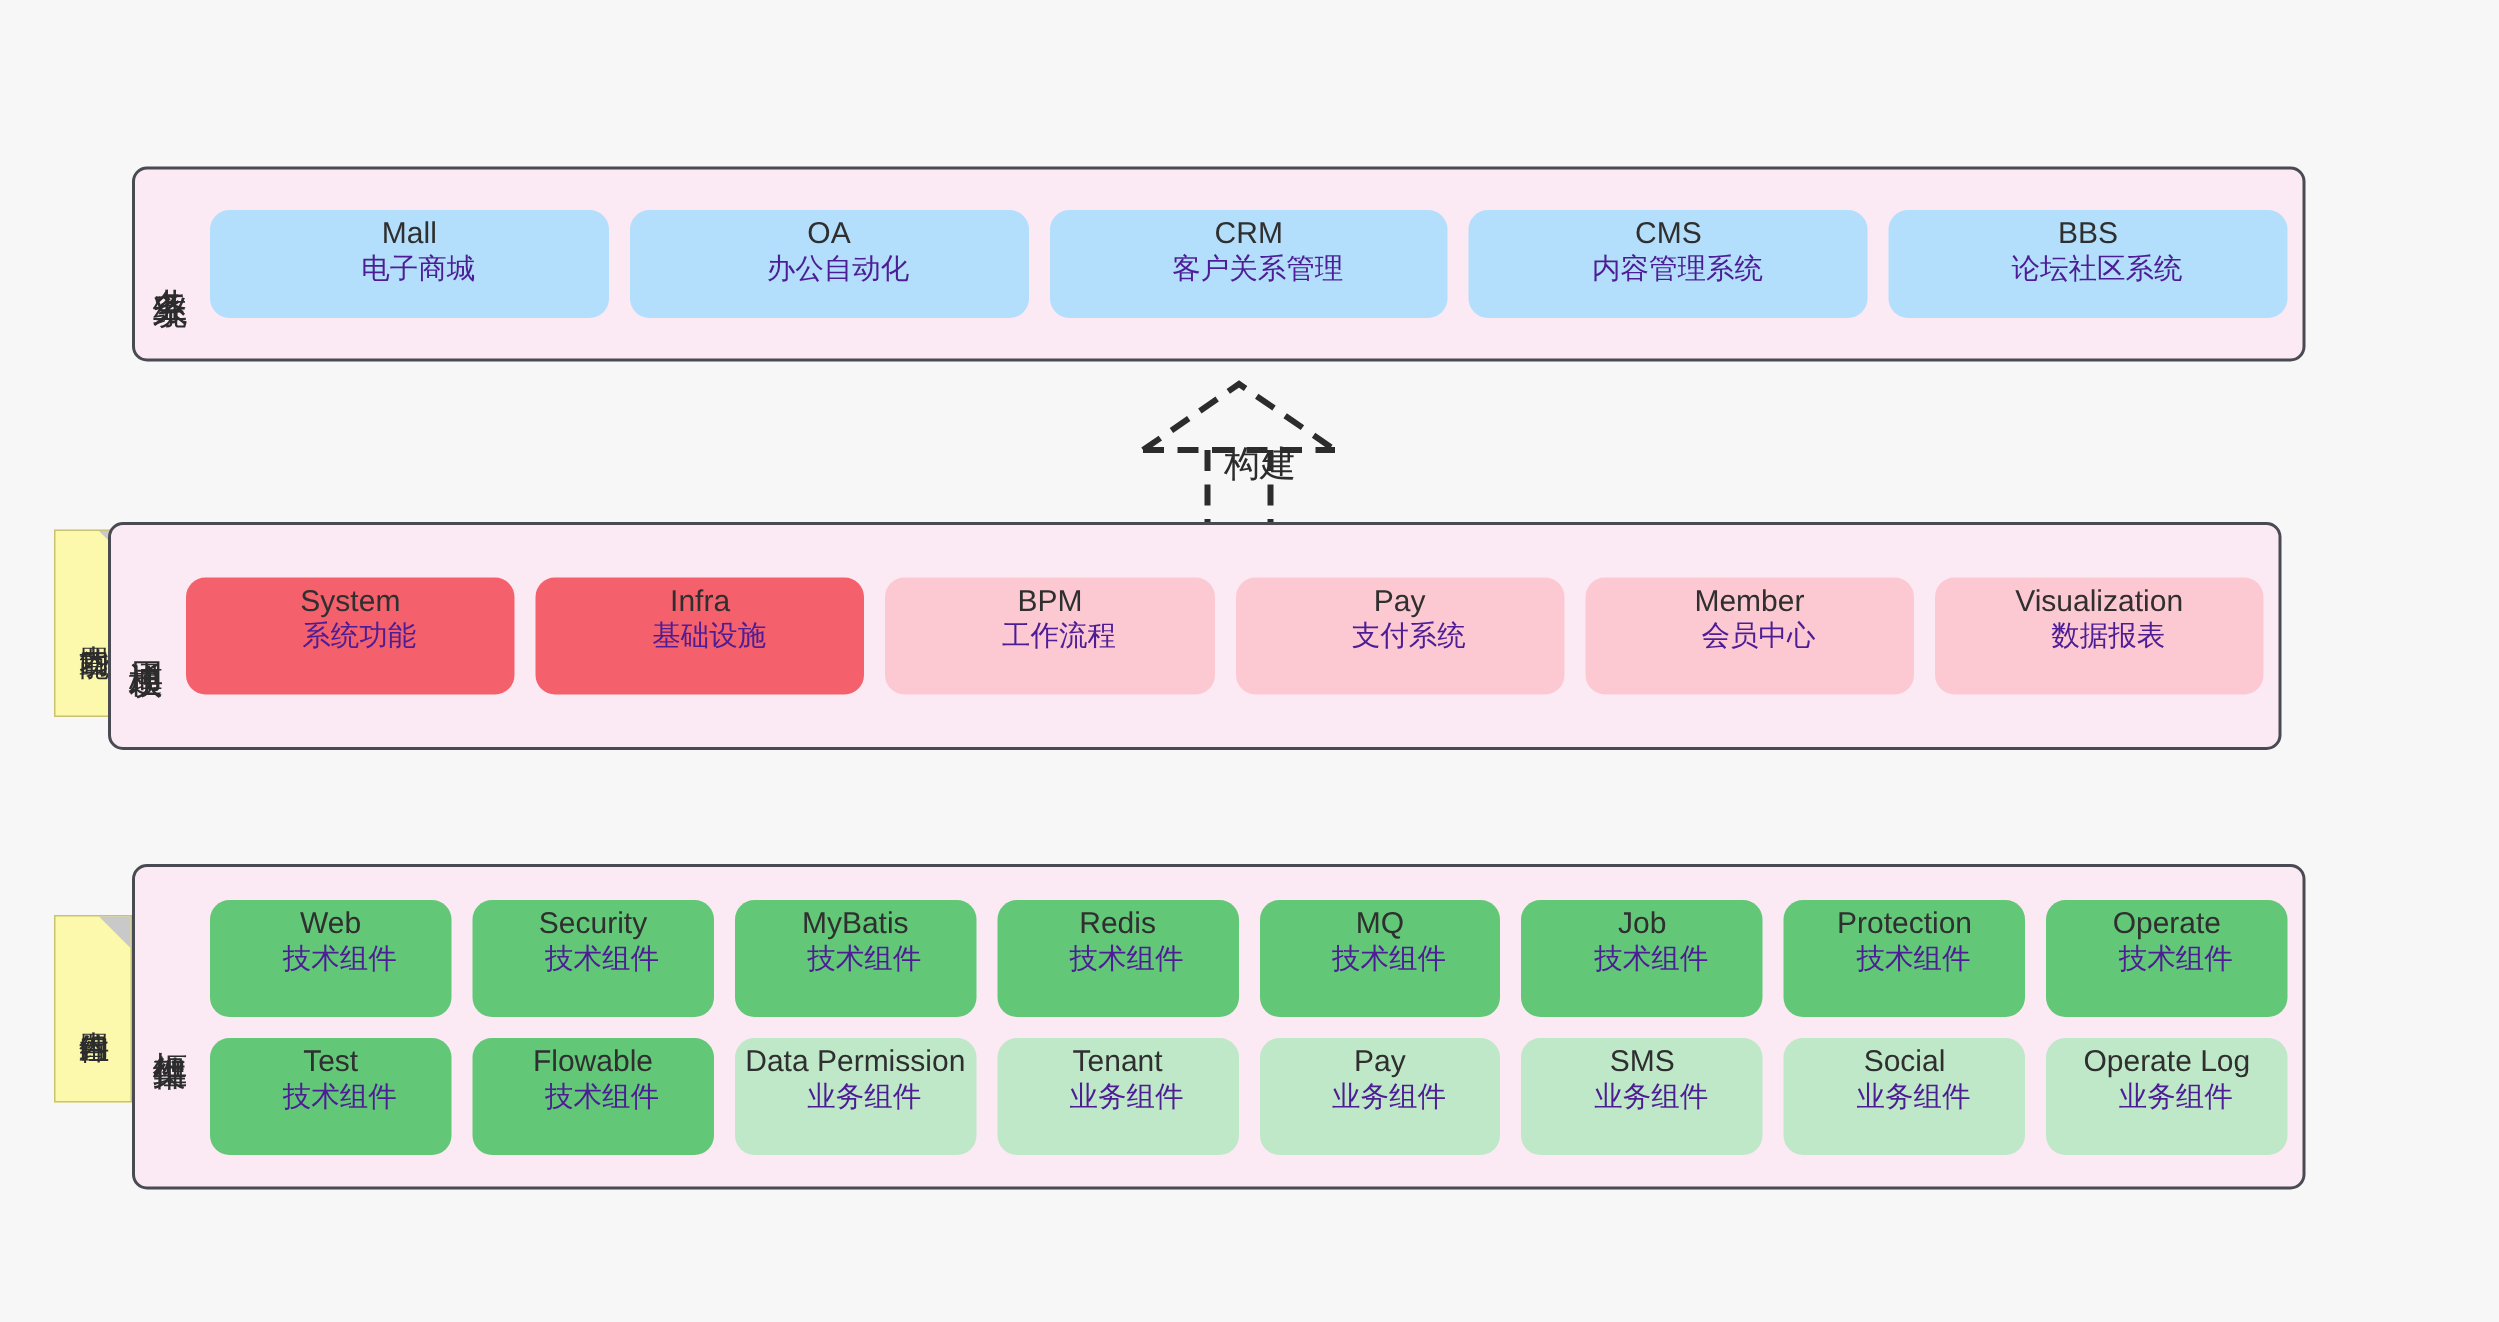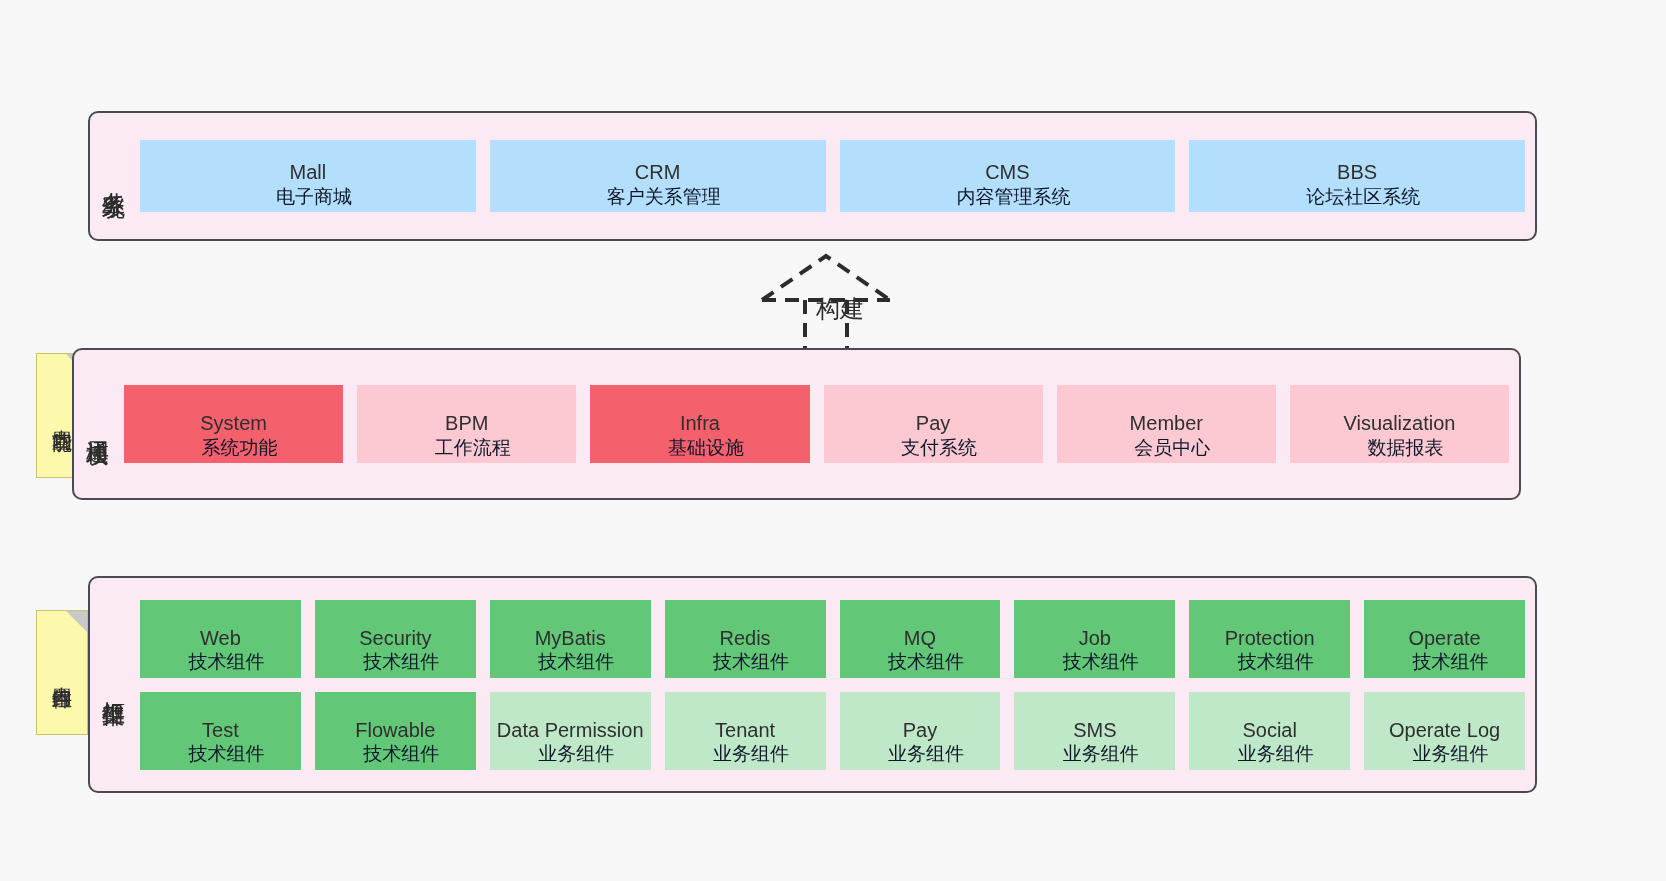--- a/index.html
+++ b/index.html
@@ -60,32 +60,32 @@
   }
   .row {
     display: flex;
     flex-direction: row;
     gap: 14px;
   }
 
   
   .card {
     flex: 1 1 0;
-    border-radius: 0;
+    border-radius: 13px;
     display: flex;
     flex-direction: column;
     align-items: center;
-    justify-content: flex-end;
+    justify-content: flex-start;
     text-align: center;
     line-height: 1.22;
     box-sizing: border-box;
     padding: 4px 6px;
   }
   .card .t1 { font-size: 20px; color: #2f2f2f; }
-  .card .t2 { font-size: 19px; color: #0f172a; padding-left: 12px; }
+  .card .t2 { font-size: 19px; color: #4c1d95; padding-left: 12px; }
 
   .c-blue      { background: #b3dffc; }
   .c-red       { background: #f4606c; }
   .c-pink      { background: #fcc9d3; }
   .c-green     { background: #62c878; }
   .c-lightgreen{ background: #bfe8c8; }
 
   
   #layer-business { left: 88px;  top: 111px; width: 1449px; height: 130px; }
   #layer-business .card { height: 72px; }
@@ -152,20 +152,24 @@
   <div class="layer" id="layer-business">
     <div class="layer-title">业务系统</div>
     <div class="layer-body">
       <div class="row">
 
         <div class="card c-blue">
           <span class="t1">Mall</span>
           <span class="t2">电子商城</span>
         </div>
 
+        <div class="card c-blue">
+          <span class="t1">OA</span>
+          <span class="t2">办公自动化</span>
+        </div>
 
 
         <div class="card c-blue">
           <span class="t1">CRM</span>
           <span class="t2">客户关系管理</span>
         </div>
 
         <div class="card c-blue">
           <span class="t1">CMS</span>
           <span class="t2">内容管理系统</span>
@@ -197,30 +201,30 @@
   <div class="layer" id="layer-modules">
     <div class="layer-title">通用模块</div>
     <div class="layer-body">
       <div class="row">
 
         <div class="card c-red">
           <span class="t1">System</span>
           <span class="t2">系统功能</span>
         </div>
 
+        <div class="card c-red">
+          <span class="t1">Infra</span>
+          <span class="t2">基础设施</span>
+        </div>
+
         <div class="card c-pink">
           <span class="t1">BPM</span>
           <span class="t2">工作流程</span>
         </div>
 
-        <div class="card c-red">
-          <span class="t1">Infra</span>
-          <span class="t2">基础设施</span>
-        </div>
-
         <div class="card c-pink">
           <span class="t1">Pay</span>
           <span class="t2">支付系统</span>
         </div>
 
         <div class="card c-pink">
           <span class="t1">Member</span>
           <span class="t2">会员中心</span>
         </div>
 

